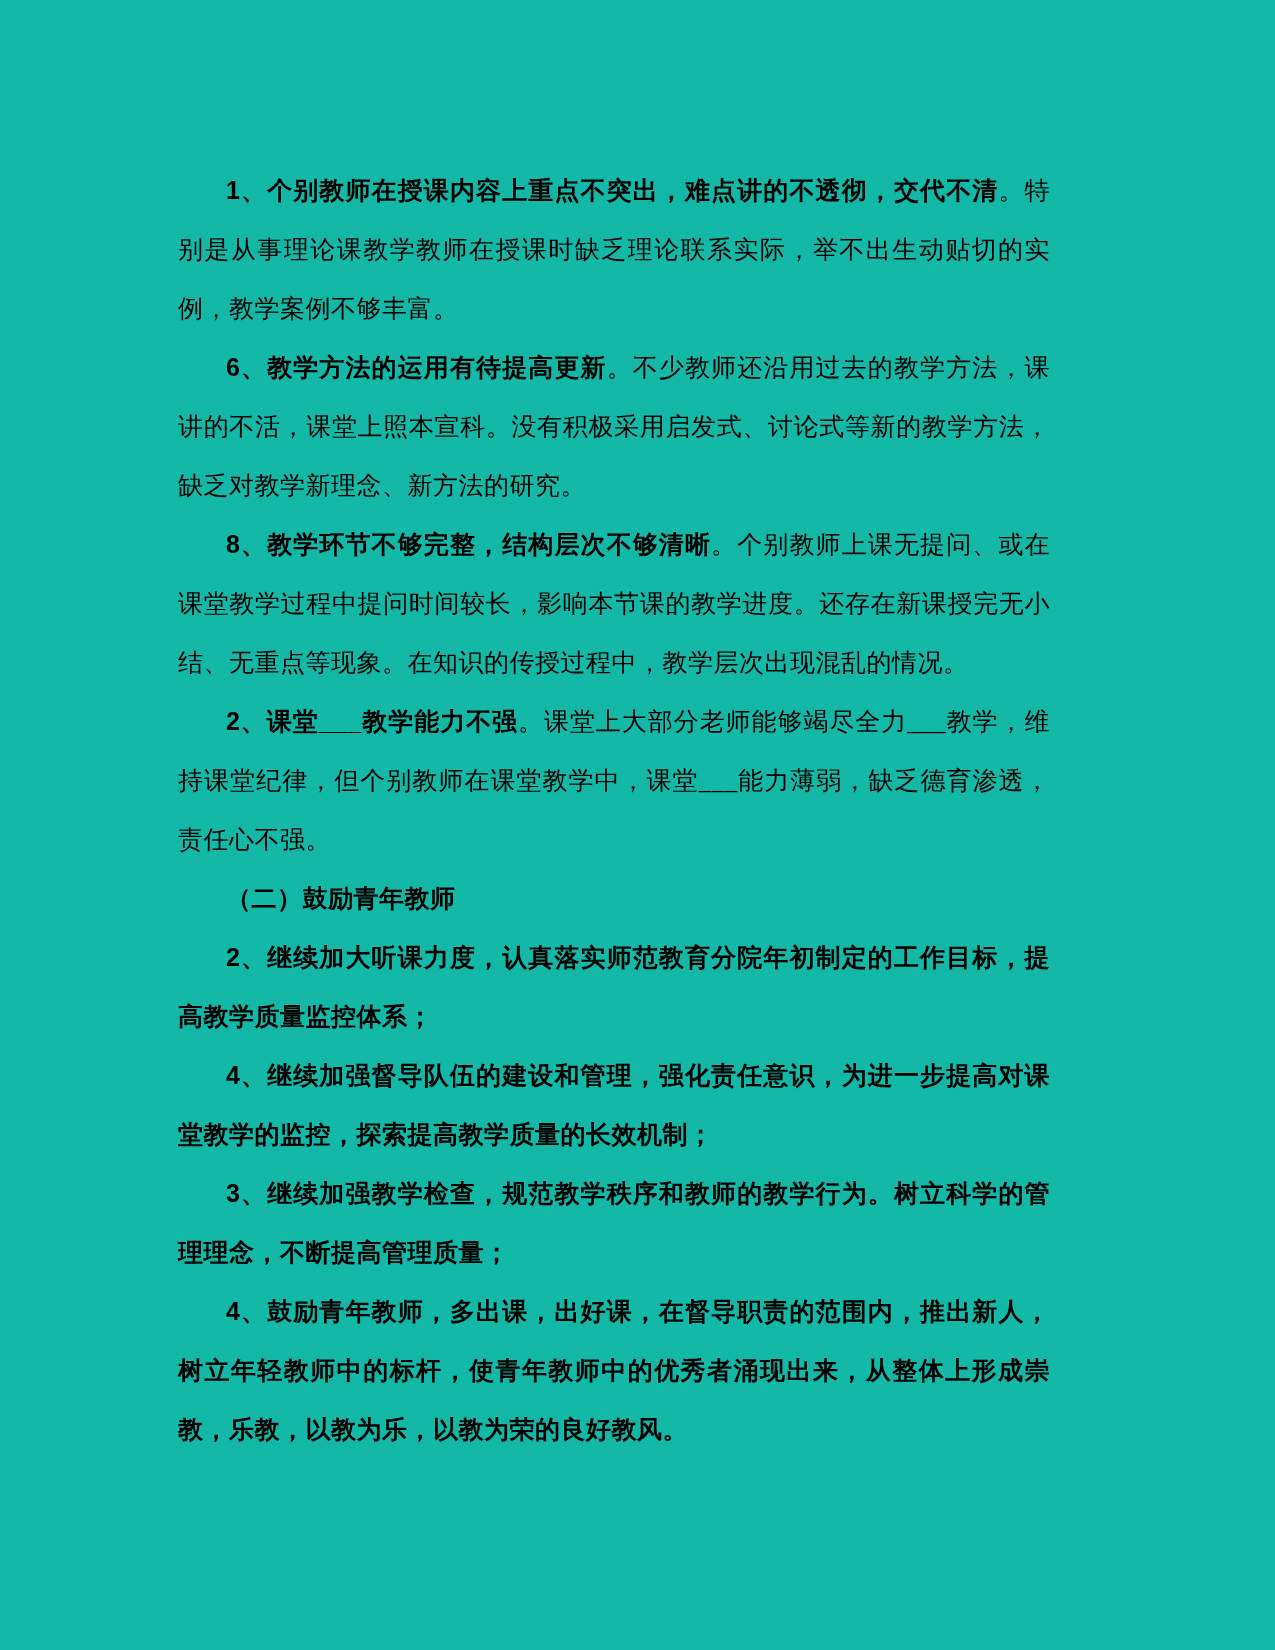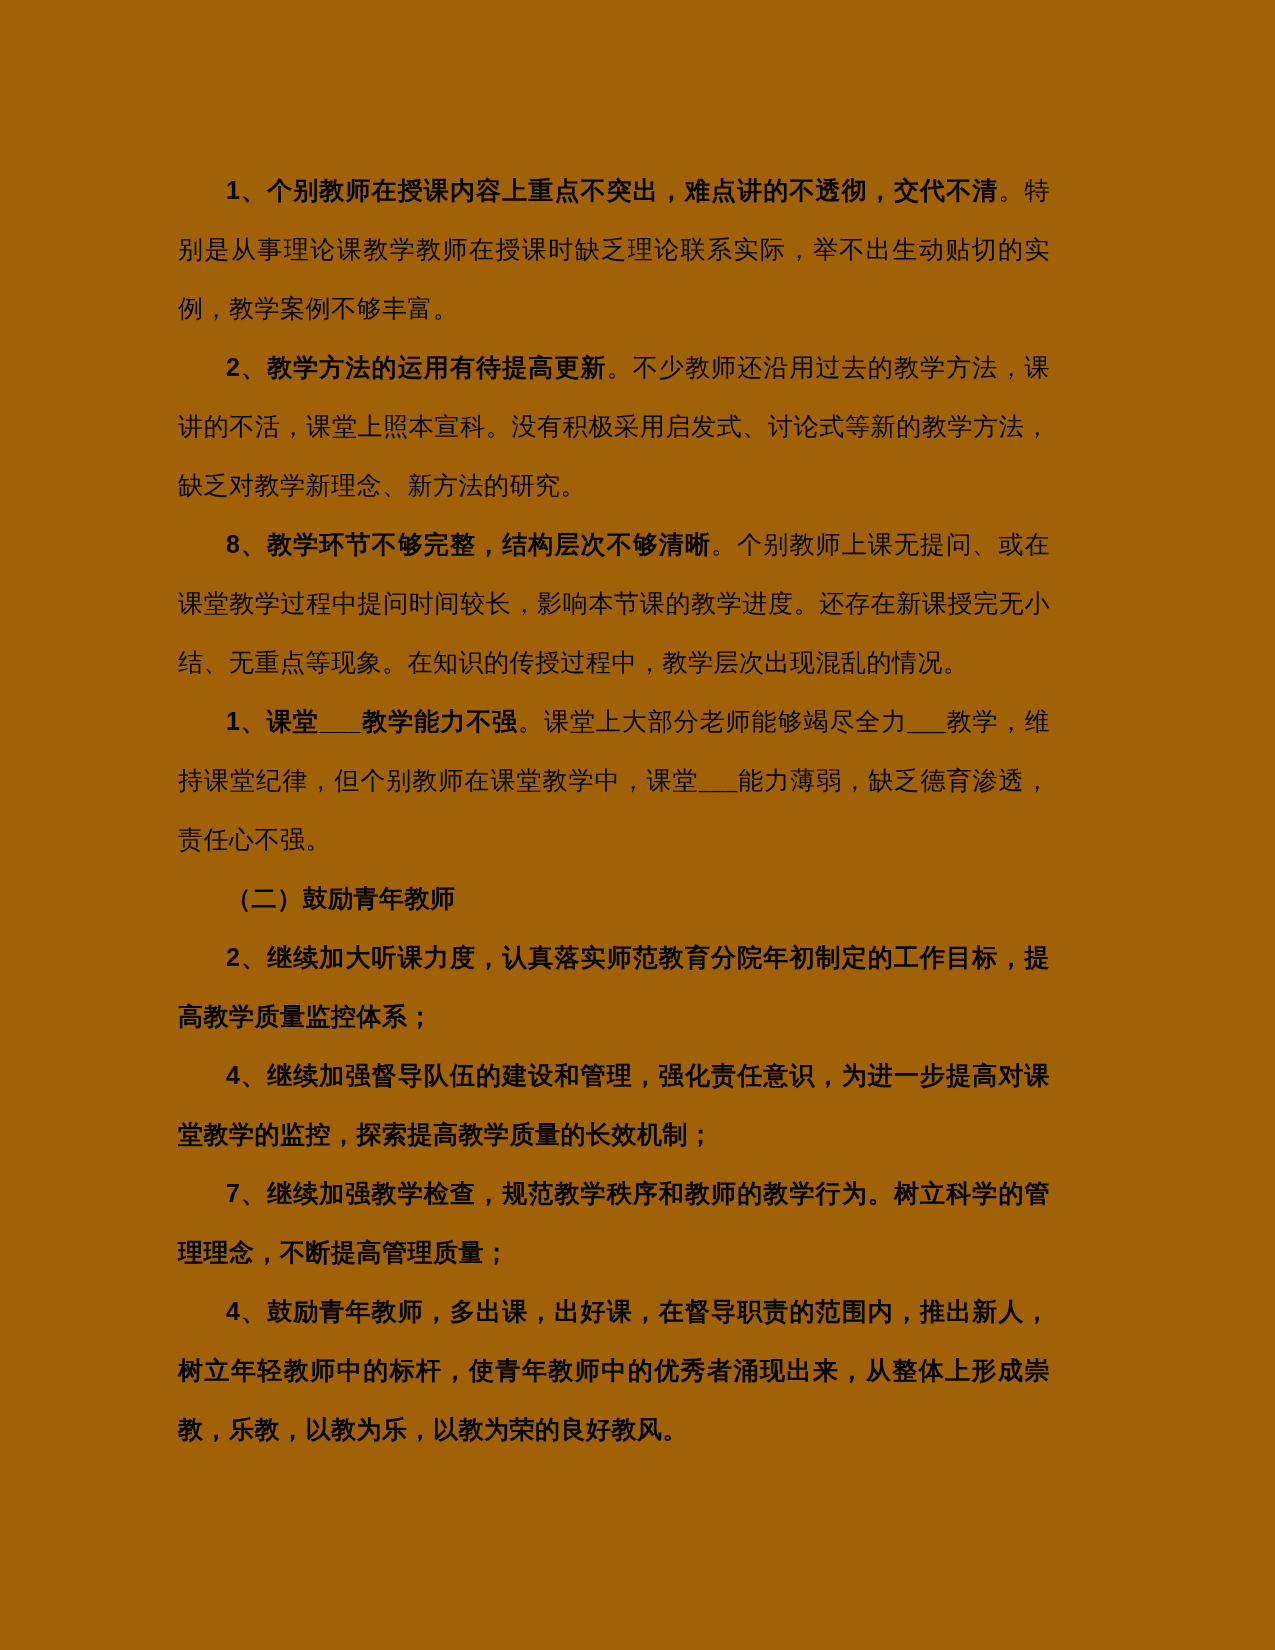--- a/index.html
+++ b/index.html
@@ -4,21 +4,21 @@
 <style>
   html, body {
     margin: 0;
     padding: 0;
     background: #ffffff;
   }
   .page {
     position: relative;
     width: 1275px;
     height: 1650px;
-    background: #a16207;
+    background: #14b8a6;
     overflow: hidden;
     color: #000000;
     font-family: "Liberation Serif", "DejaVu Serif", serif;
   }
   .content {
     position: absolute;
     left: 178px;
     top: 161px;
     width: 872px;
     font-size: 25px;
@@ -47,30 +47,30 @@
   }
 </style>
 </head>
 <body>
 
 <div class="page">
   <div class="content">
 
     <p class="para"><span class="lead">1、个别教师在授课内容上重点不突出，难点讲的不透彻，交代不清</span><span class="body-text">。特别是从事理论课教学教师在授课时缺乏理论联系实际，举不出生动贴切的实例，教学案例不够丰富。</span></p>
 
-    <p class="para"><span class="lead">2、教学方法的运用有待提高更新</span><span class="body-text">。不少教师还沿用过去的教学方法，课讲的不活，课堂上照本宣科。没有积极采用启发式、讨论式等新的教学方法，缺乏对教学新理念、新方法的研究。</span></p>
+    <p class="para"><span class="lead">6、教学方法的运用有待提高更新</span><span class="body-text">。不少教师还沿用过去的教学方法，课讲的不活，课堂上照本宣科。没有积极采用启发式、讨论式等新的教学方法，缺乏对教学新理念、新方法的研究。</span></p>
 
     <p class="para"><span class="lead">8、教学环节不够完整，结构层次不够清晰</span><span class="body-text">。个别教师上课无提问、或在课堂教学过程中提问时间较长，影响本节课的教学进度。还存在新课授完无小结、无重点等现象。在知识的传授过程中，教学层次出现混乱的情况。</span></p>
 
-    <p class="para"><span class="lead">1、课堂___教学能力不强</span><span class="body-text">。课堂上大部分老师能够竭尽全力___教学，维持课堂纪律，但个别教师在课堂教学中，课堂___能力薄弱，缺乏德育渗透，责任心不强。</span></p>
+    <p class="para"><span class="lead">2、课堂___教学能力不强</span><span class="body-text">。课堂上大部分老师能够竭尽全力___教学，维持课堂纪律，但个别教师在课堂教学中，课堂___能力薄弱，缺乏德育渗透，责任心不强。</span></p>
 
     <p class="heading">（二）鼓励青年教师</p>
 
     <p class="para bold-para">2、继续加大听课力度，认真落实师范教育分院年初制定的工作目标，提高教学质量监控体系；</p>
 
     <p class="para bold-para">4、继续加强督导队伍的建设和管理，强化责任意识，为进一步提高对课堂教学的监控，探索提高教学质量的长效机制；</p>
 
-    <p class="para bold-para">7、继续加强教学检查，规范教学秩序和教师的教学行为。树立科学的管理理念，不断提高管理质量；</p>
+    <p class="para bold-para">3、继续加强教学检查，规范教学秩序和教师的教学行为。树立科学的管理理念，不断提高管理质量；</p>
 
     <p class="para bold-para">4、鼓励青年教师，多出课，出好课，在督导职责的范围内，推出新人，树立年轻教师中的标杆，使青年教师中的优秀者涌现出来，从整体上形成崇教，乐教，以教为乐，以教为荣的良好教风。</p>
 
   </div>
 </div>
 
 </body></html>

